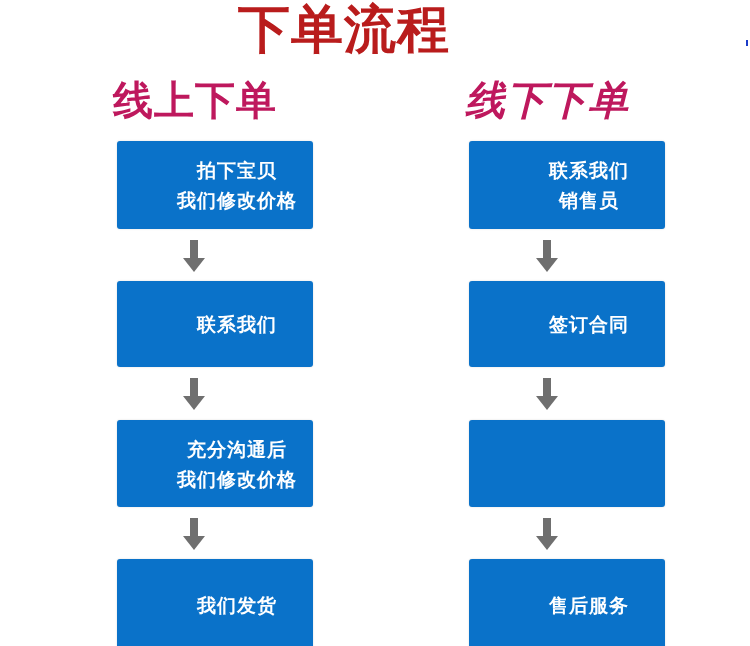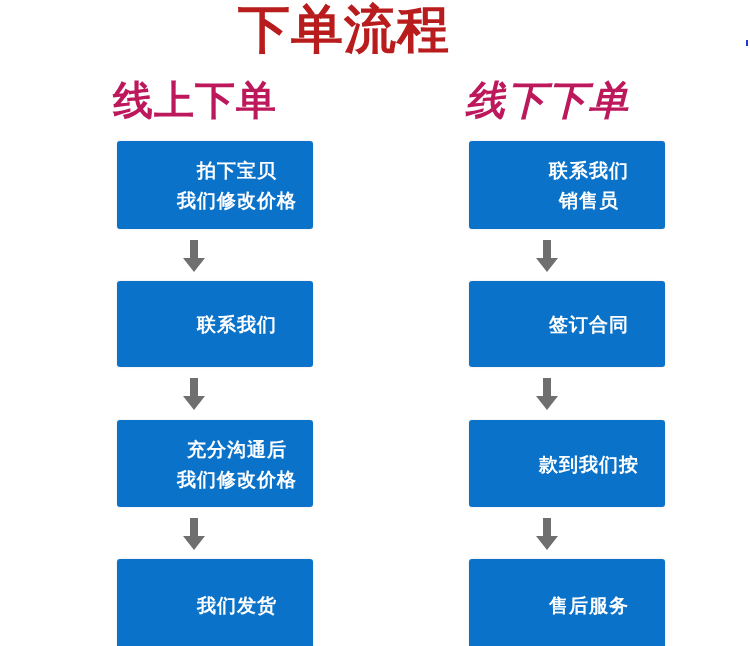--- a/index.html
+++ b/index.html
@@ -93,21 +93,20 @@
 
 <div class="box" style="left:469px; top:281px; height:86px;">
   <span>签订合同</span>
 </div>
 <div class="arrow" style="left:536px; top:378px;">
     <div class="shaft"></div>
     <div class="head"></div>
   </div>
 
 <div class="box" style="left:469px; top:420px; height:87px;">
-  <span>款到我们按</span>
 </div>
 <div class="arrow" style="left:536px; top:518px;">
     <div class="shaft"></div>
     <div class="head"></div>
   </div>
 
 <div class="box" style="left:469px; top:559px; height:92px; border-radius:3px 3px 0 0;">
   <span>售后服务</span>
 </div>
 

